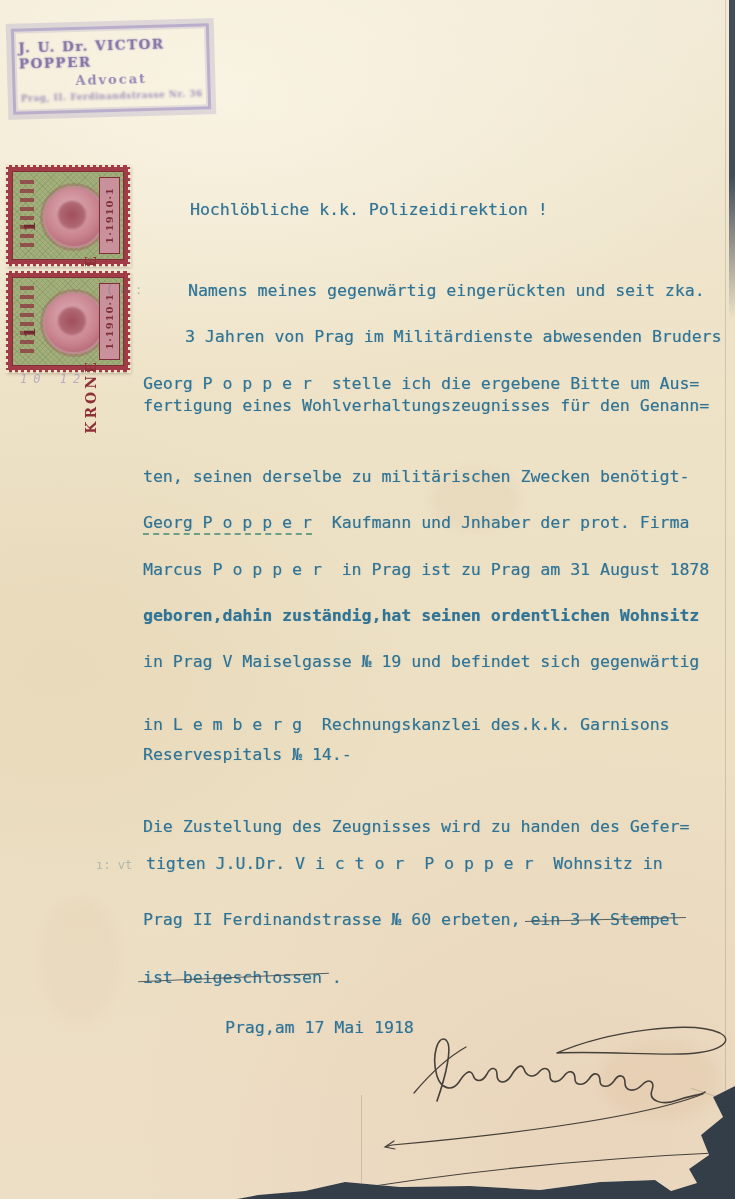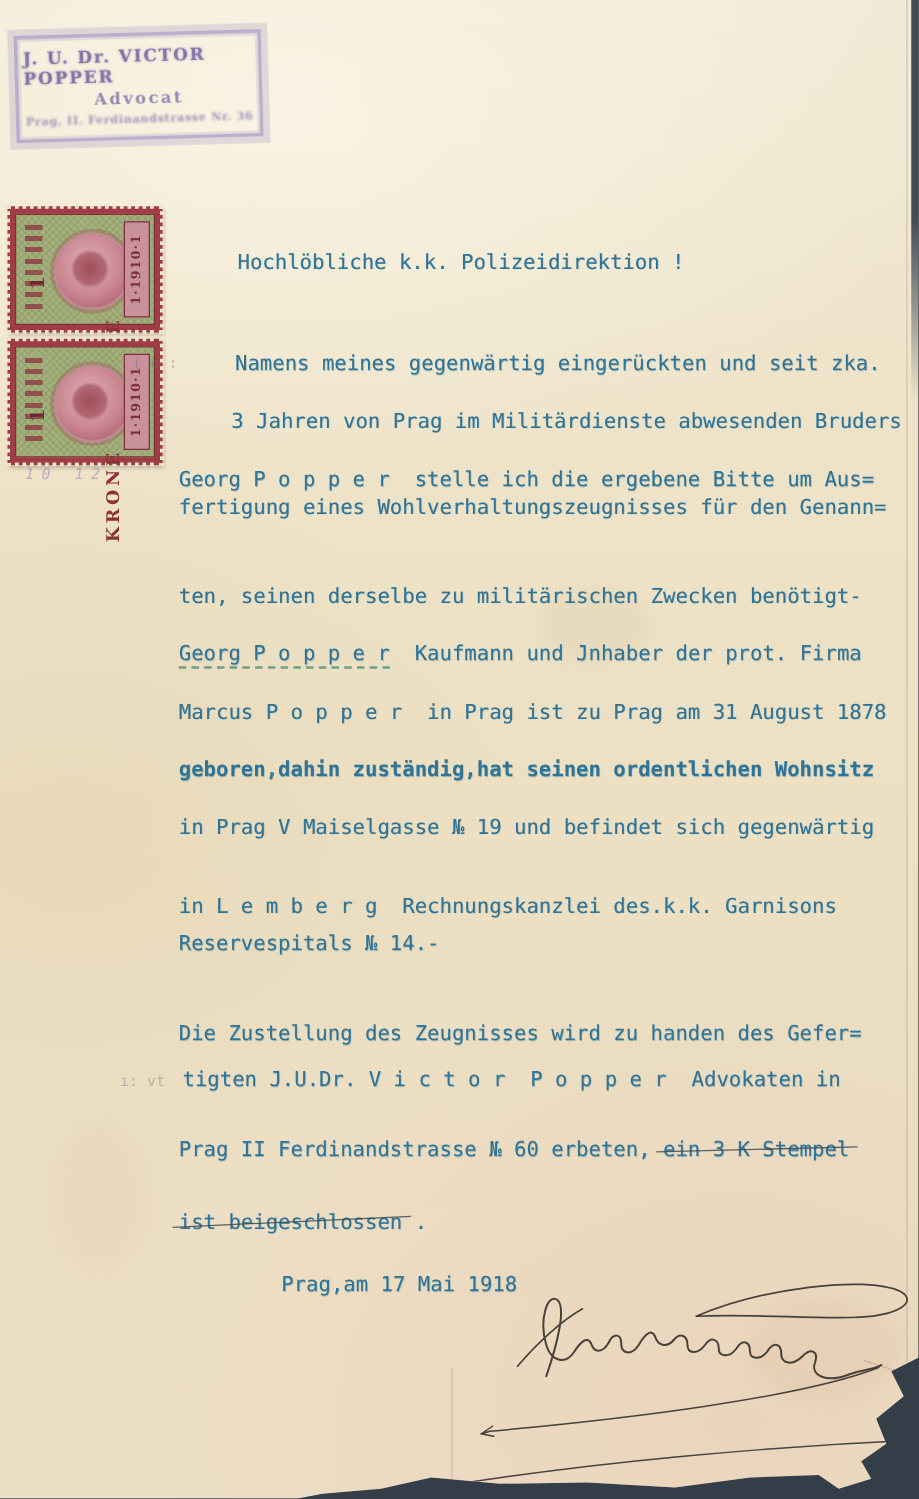--- a/index.html
+++ b/index.html
@@ -158,21 +158,21 @@
       <div class="tline" style="left:143px;top:374px;">Georg P o p p e r  stelle ich die ergebene Bitte um Aus=</div>
       <div class="tline" style="left:143px;top:396px;">fertigung eines Wohlverhaltungszeugnisses für den Genann=</div>
       <div class="tline" style="left:143px;top:467px;">ten, seinen derselbe zu militärischen Zwecken benötigt-</div>
       <div class="tline" style="left:143px;top:513px;"><span class="u-dashed">Georg P o p p e r</span><span>  Kaufmann und Jnhaber der prot. Firma</span></div>
       <div class="tline" style="left:143px;top:560px;">Marcus P o p p e r  in Prag ist zu Prag am 31 August 1878</div>
       <div class="tline" style="left:143px;top:606px;font-weight:bold;">geboren,dahin zuständig,hat seinen ordentlichen Wohnsitz</div>
       <div class="tline" style="left:143px;top:652px;">in Prag V Maiselgasse № 19 und befindet sich gegenwärtig</div>
       <div class="tline" style="left:143px;top:699px;margin-top:16px;">in L e m b e r g  Rechnungskanzlei des.k.k. Garnisons</div>
       <div class="tline" style="left:143px;top:745px;">Reservespitals № 14.-</div>
       <div class="tline" style="left:143px;top:794px;margin-top:23px;">Die Zustellung des Zeugnisses wird zu handen des Gefer=</div>
-      <div class="tline" style="left:146px;top:854px;">tigten J.U.Dr. V i c t o r  P o p p e r  Advokaten in</div>
+      <div class="tline" style="left:146px;top:854px;">tigten J.U.Dr. V i c t o r  P o p p e r  Wohnsitz in</div>
       <div class="tline" style="left:143px;top:910px;"><span>Prag II Ferdinandstrasse № 60 erbeten, </span><span class="struck">ein 3 K Stempel</span></div>
       <div class="tline" style="left:143px;top:968px;"><span class="struck tilt">ist beigeschlossen</span><span> .</span></div>
       <div class="tline" style="left:225px;top:1018px;">Prag,am 17 Mai 1918</div>
     </div>
 
     <svg class="sig-svg" viewBox="0 0 735 1199" width="735" height="1199">
       <g fill="none" stroke="#46413b" stroke-width="1.6" stroke-linecap="round">
 
         <path d="M 557 1053 C 608 1031, 692 1020, 720 1033 C 735 1041, 720 1053, 681 1054 C 648 1055, 598 1051, 557 1053" stroke-width="1.4"></path>
 

